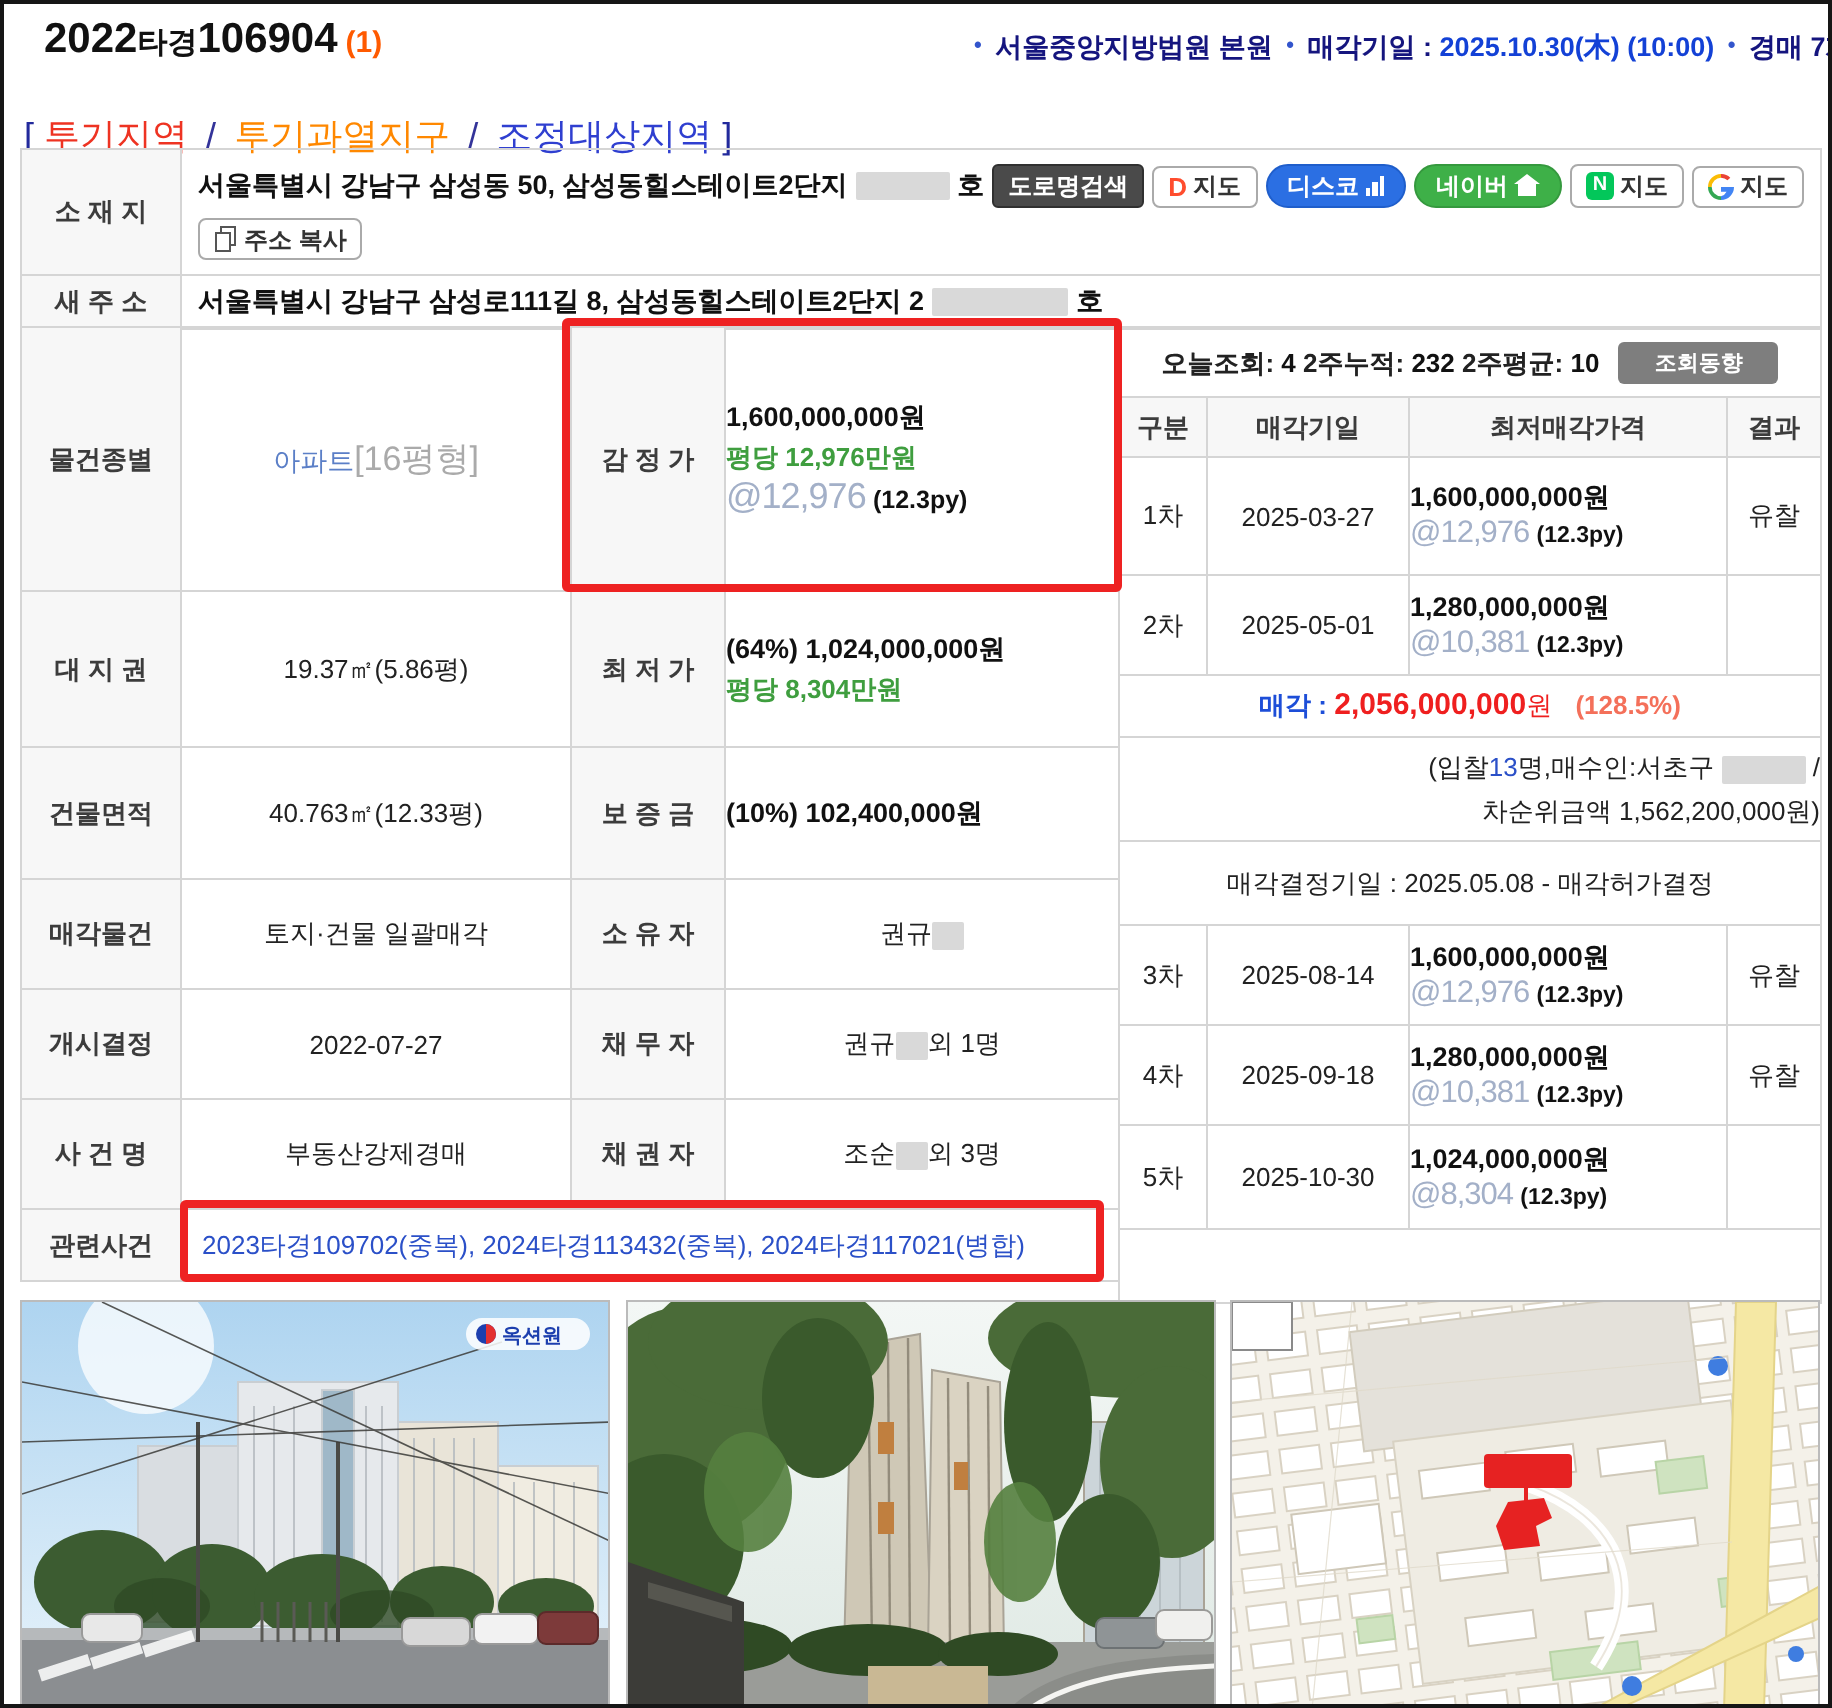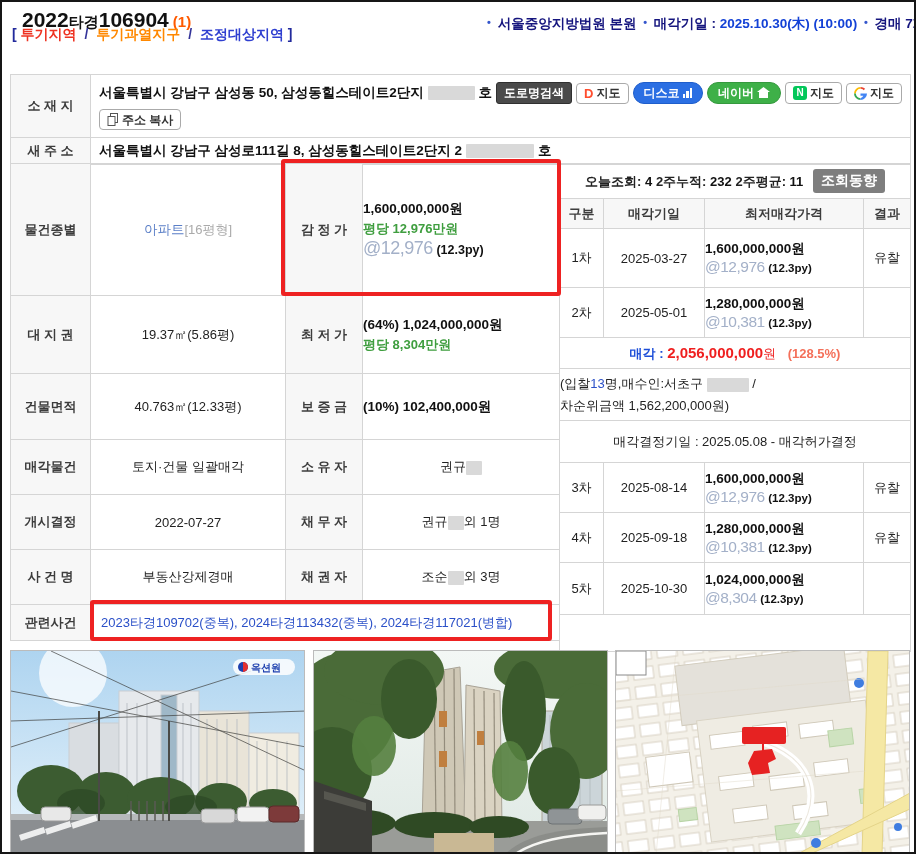--- a/index.html
+++ b/index.html
@@ -8,21 +8,21 @@
   .page { position:relative; width:916px; height:854px; background:#fff; border:2px solid #161616; overflow:hidden; }
 
   
   .title-wrap { position:absolute; left:20px; top:6px; white-space:nowrap; }
   .t-big  { font-size:21px; font-weight:800; color:#111; }
   .t-mid  { font-size:15px; font-weight:800; color:#111; }
   .t-idx  { font-size:15px; font-weight:800; color:#ff5a00; margin-left:4px; }
   .court  { position:absolute; left:482px; top:13px; white-space:nowrap; font-size:13.5px; font-weight:700; color:#15157e; }
   .court .dot { color:#3355cc; font-size:11px; vertical-align:2px; margin:0 3px; }
   .court .date { color:#1341d6; }
-  .tags { position:absolute; left:10px; top:24px; font-size:14px; font-weight:700; white-space:nowrap; }
+  .tags { position:absolute; left:10px; top:54px; font-size:18px; font-weight:400; white-space:nowrap; }
   .tags .brk { color:#222a9c; }
   .tags .t1 { color:#ee3322; } .tags .t2 { color:#ff8800; } .tags .t3 { color:#2f3fd0; }
   .tags .sep { color:#333399; margin:0 4px; }
 
   
   table.tbl { position:absolute; border-collapse:collapse; table-layout:fixed; }
   .tbl td { border:1px solid #d5d5d5; font-size:13px; color:#222; vertical-align:middle; overflow:hidden; }
   td.lbl { background:#f7f7f7; text-align:center; font-weight:700; color:#3c3c3c; }
   td.cen { text-align:center; }
   .blur { display:inline-block; background:#d9d9d9; height:14px; vertical-align:middle; border-radius:1px; }
@@ -43,39 +43,39 @@
   .bars i { display:block; width:2.5px; background:#fff; }
   .bars i:nth-child(1){height:4px;} .bars i:nth-child(2){height:7px;} .bars i:nth-child(3){height:10px;}
 
   
   .money { text-align:left; padding-right:10px; }
   .m1 { font-weight:700; font-size:13.5px; color:#111; }
   .m-green { color:#3f9e3f; font-weight:700; font-size:13px; margin-top:2px; }
   .at { color:#a3b0c8; font-size:18px; font-weight:400; letter-spacing:-0.5px; }
   .py { color:#111; font-size:12.5px; font-weight:700; }
   .type-main { color:#5b7fc7; font-size:13.5px; }
-  .type-extra { color:#aaaaaa; font-size:13px; }
+  .type-extra { color:#aaaaaa; font-size:17px; }
   .related-cell { padding-left:10px; }
   .related-link { color:#2b50c8; font-size:13px; cursor:pointer; }
 
   
   .views-cell { text-align:center; font-weight:700; font-size:13px; padding:4px 0; }
   .views-cell b { color:#111; }
-  .badge { display:inline-block; background:#7e7e7e; color:#fff; font-size:14px; font-weight:700; padding:3px 8px; border-radius:3px; margin-left:6px; vertical-align:1px; cursor:pointer; }
+  .badge { display:inline-block; background:#7e7e7e; color:#fff; font-size:11px; font-weight:700; padding:3px 18px; border-radius:3px; margin-left:6px; vertical-align:1px; cursor:pointer; }
   .rhead td { background:#f7f7f7; text-align:center; font-weight:700; color:#3c3c3c; }
   .rt .at { font-size:15.5px; }
   .rt .py { font-size:11.5px; }
   .rt .money { padding-right:7px; }
   .r5b .m1 { font-weight:900; }
   .sale-cell { text-align:center; font-size:14px; padding:4px 0; }
   .sale-lbl { color:#1d4ed8; font-weight:700; }
   .sale-amt { color:#ef1f1f; font-weight:800; font-size:15px; }
   .sale-won { color:#ef1f1f; }
   .sale-pct { color:#f4705a; font-weight:700; margin-left:8px; }
-  .bid-cell { text-align:left; font-size:13px; line-height:1.65; color:#222; }
+  .bid-cell { text-align:right; font-size:13px; line-height:1.65; color:#222; }
   .bid-num { color:#2b50c8; }
   .decision-cell { text-align:center; font-size:13px; color:#222; }
 
   
   .redbox { position:absolute; border:4px solid #ee2222; border-radius:3px; pointer-events:none; z-index:5; }
   .redbox1 { left:279px; top:157px; width:280px; height:137px; }
   .redbox2 { left:88px;  top:598px; width:462px; height:41px; }
 
   
   .photos { position:absolute; left:8px; top:648px; width:900px; height:204px; display:flex; justify-content:space-between; }
@@ -249,21 +249,21 @@
         <col style="width:47px">
       </colgroup>
     <tbody>
         <tr style="height:35px">
       <td class="views-cell" colspan="4">
         <span>오늘조회:</span>
         <b>4</b>
         <span>2주누적:</span>
         <b>232</b>
         <span>2주평균:</span>
-        <b>11</b>
+        <b>10</b>
         <span class="badge">조회동향</span>
       </td>
     </tr>
     <tr class="rhead" style="height:30px">
       <td>구분</td>
       <td>매각기일</td>
       <td>최저매각가격</td>
       <td>결과</td>
     </tr>
     <tr style="height:59px">

